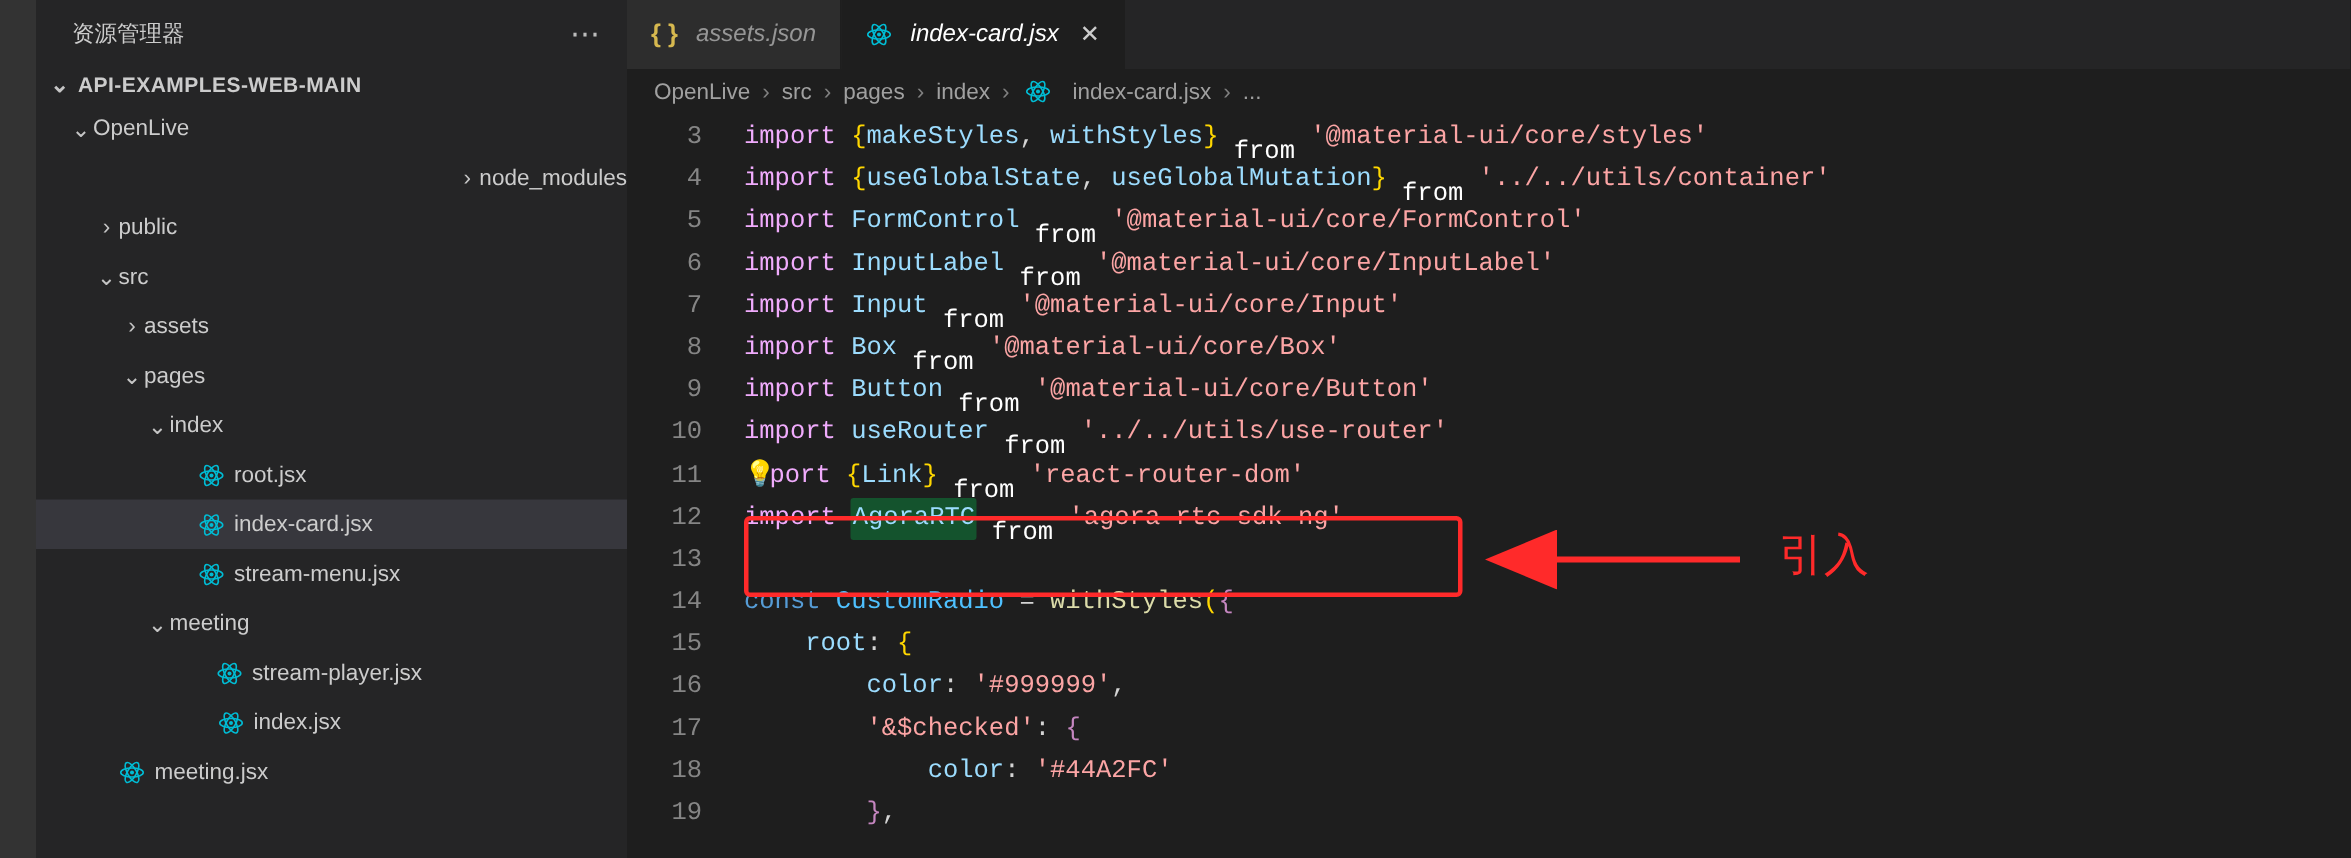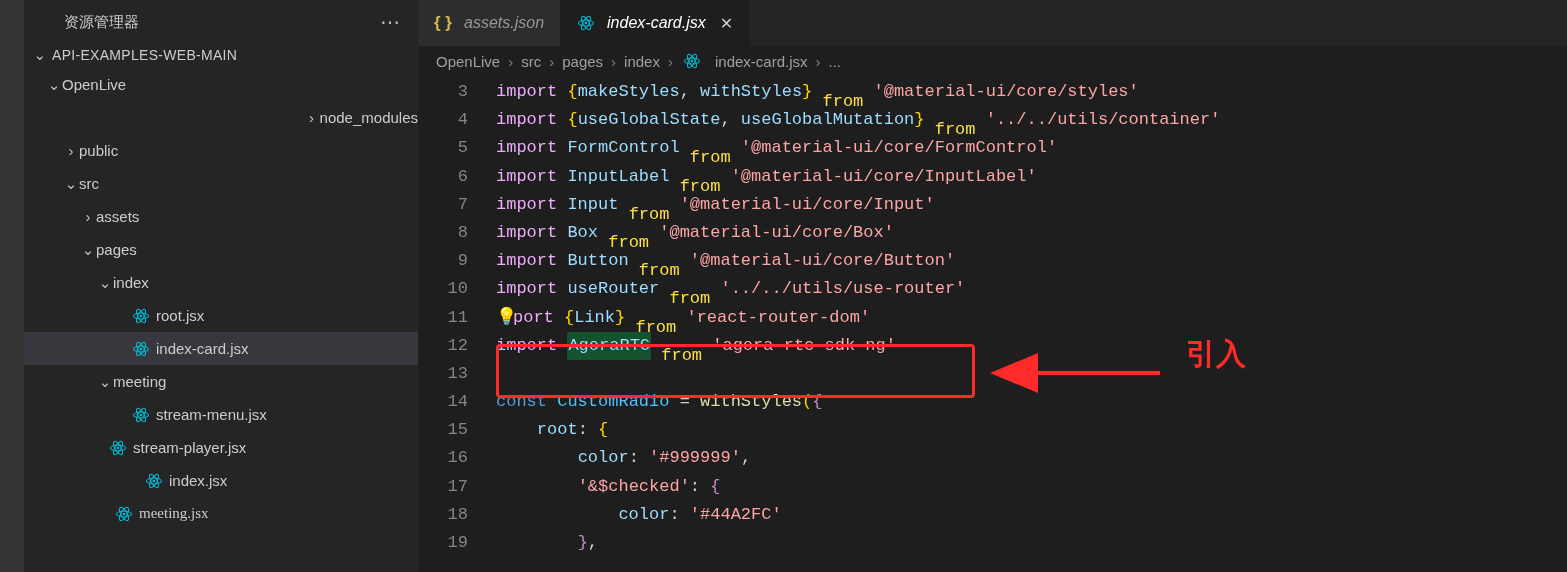--- a/index.html
+++ b/index.html
@@ -1,21 +1,21 @@
 <!DOCTYPE html>
 <html><head>
 <meta charset="utf-8">
 <style>
   * { margin:0; padding:0; box-sizing:border-box; }
   body { font-family: "Segoe UI", "Microsoft YaHei", sans-serif; background:#1e1e1e; color:#ccc; width:1567px; height:572px; overflow:hidden; display:flex; }
   .activity-bar { width:24px; background:#333333; flex-shrink:0; }
   .sidebar { width:394px; background:#252526; display:flex; flex-direction:column; flex-shrink:0; }
-  .sidebar-header { display:flex; align-items:center; justify-content:space-between; padding:10px 16px 10px 24px; color:#ccc; font-size:15px;margin-left:16px; }
+  .sidebar-header { display:flex; align-items:center; justify-content:space-between; padding:10px 16px 10px 24px; color:#ccc; font-size:15px; }
   .sidebar-actions { color:#bbb; font-size:20px; letter-spacing:2px; cursor:pointer; }
-  .project-row { display:flex; align-items:center; padding:2px 8px 4px 8px; font-size:14px; font-weight:400; color:#ccc; letter-spacing:0.3px; }
+  .project-row { display:flex; align-items:center; padding:2px 8px 4px 8px; font-size:14px; font-weight:700; color:#ccc; letter-spacing:0.3px; }
   .project-row .chev { margin-right:4px; }
   .tree { font-size:15px; }
   .tree-row { display:flex; align-items:center; height:33px; padding-left:0; cursor:pointer; color:#ccc; white-space:nowrap; }
   .tree-row.selected { background:#37373d; }
   .chev { display:inline-block; width:16px; text-align:center; font-size:15px; color:#c5c5c5; }
   .chev.collapsed::before { content:"›"; }
   .chev.expanded::before  { content:"⌄"; display:inline-block; }
   .chev.none::before { content:""; }
   .ticon { width:22px; display:inline-flex; justify-content:center; align-items:center; margin-right:4px; }
   .react-icon { color:#00bcd4; }
@@ -34,21 +34,21 @@
 
   .editor { display:flex; font-family:Consolas,"Courier New",monospace; font-size:17px; line-height:28.2px; padding-top:2px; position:relative; }
   .gutter { width:78px; text-align:right; color:#858585; padding-right:28px; user-select:none; }
   .gutter div { height:28.2px; }
   .code { flex:1; white-space:pre; position:relative; }
   .code-line { height:28.2px; display:flex; align-items:center; }
 
   .kw   { color:#f0abfc; }
   .id   { color:#9cdcfe; }
   .str  { color:#fca5a5; }
-  .from { color:#fde047;margin-top:20px; }
+  .from { color:#ffffff;margin-top:20px; }
   .pun  { color:#d4d4d4; }
   .br   { color:#ffd700; }
   .br2  { color:#c586c0; }
   .const{ color:#569cd6; }
   .fn   { color:#dcdcaa; }
   .constname { color:#4fc1ff; }
   .plain { color:#d4d4d4; }
   .sel  { background:#14532d; border-radius:2px; padding:0 1px; }
 
   .lightbulb { color:#ffcc00; font-size:17px; display:inline-block; width:17px; }
@@ -121,39 +121,39 @@
             <g fill="none" stroke="#00bcd4" stroke-width="1.4">
               <ellipse cx="12" cy="12" rx="10" ry="4"></ellipse>
               <ellipse cx="12" cy="12" rx="10" ry="4" transform="rotate(60 12 12)"></ellipse>
               <ellipse cx="12" cy="12" rx="10" ry="4" transform="rotate(120 12 12)"></ellipse>
             </g>
             <circle cx="12" cy="12" r="1.8" fill="#00bcd4"></circle>
           </svg>
         </span>
         <span class="tree-label">index-card.jsx</span>
       </div>
+      <div class="tree-row" style="padding-left: 90px;">
+        <span class="chev none"></span>
+        <span class="ticon react-icon">
+          <svg width="18" height="18" viewBox="0 0 24 24">
+            <g fill="none" stroke="#00bcd4" stroke-width="1.4">
+              <ellipse cx="12" cy="12" rx="10" ry="4"></ellipse>
+              <ellipse cx="12" cy="12" rx="10" ry="4" transform="rotate(60 12 12)"></ellipse>
+              <ellipse cx="12" cy="12" rx="10" ry="4" transform="rotate(120 12 12)"></ellipse>
+            </g>
+            <circle cx="12" cy="12" r="1.8" fill="#00bcd4"></circle>
+          </svg>
+        </span>
+        <span class="tree-label">stream-menu.jsx</span>
+      </div>
       <div class="tree-row" style="padding-left: 73px;">
         <span class="chev expanded"></span>
         <span class="tree-label">meeting</span>
       </div>
-      <div class="tree-row" style="padding-left: 90px;">
-        <span class="chev none"></span>
-        <span class="ticon react-icon">
-          <svg width="18" height="18" viewBox="0 0 24 24">
-            <g fill="none" stroke="#00bcd4" stroke-width="1.4">
-              <ellipse cx="12" cy="12" rx="10" ry="4"></ellipse>
-              <ellipse cx="12" cy="12" rx="10" ry="4" transform="rotate(60 12 12)"></ellipse>
-              <ellipse cx="12" cy="12" rx="10" ry="4" transform="rotate(120 12 12)"></ellipse>
-            </g>
-            <circle cx="12" cy="12" r="1.8" fill="#00bcd4"></circle>
-          </svg>
-        </span>
-        <span class="tree-label">stream-menu.jsx</span>
-      </div>
-      <div class="tree-row" style="padding-left: 67px;">
+      <div class="tree-row" style="padding-left: 102px;">
         <span class="chev none"></span>
         <span class="ticon react-icon">
           <svg width="18" height="18" viewBox="0 0 24 24">
             <g fill="none" stroke="#00bcd4" stroke-width="1.4">
               <ellipse cx="12" cy="12" rx="10" ry="4"></ellipse>
               <ellipse cx="12" cy="12" rx="10" ry="4" transform="rotate(60 12 12)"></ellipse>
               <ellipse cx="12" cy="12" rx="10" ry="4" transform="rotate(120 12 12)"></ellipse>
             </g>
             <circle cx="12" cy="12" r="1.8" fill="#00bcd4"></circle>
           </svg>
@@ -167,21 +167,21 @@
             <g fill="none" stroke="#00bcd4" stroke-width="1.4">
               <ellipse cx="12" cy="12" rx="10" ry="4"></ellipse>
               <ellipse cx="12" cy="12" rx="10" ry="4" transform="rotate(60 12 12)"></ellipse>
               <ellipse cx="12" cy="12" rx="10" ry="4" transform="rotate(120 12 12)"></ellipse>
             </g>
             <circle cx="12" cy="12" r="1.8" fill="#00bcd4"></circle>
           </svg>
         </span>
         <span class="tree-label">index.jsx</span>
       </div>
-      <div class="tree-row" style="padding-left: 73px; font-family: Liberation Serif, serif;">
+      <div class="tree-row" style="padding-left: 37px;">
         <span class="chev none"></span>
         <span class="ticon react-icon">
           <svg width="18" height="18" viewBox="0 0 24 24">
             <g fill="none" stroke="#00bcd4" stroke-width="1.4">
               <ellipse cx="12" cy="12" rx="10" ry="4"></ellipse>
               <ellipse cx="12" cy="12" rx="10" ry="4" transform="rotate(60 12 12)"></ellipse>
               <ellipse cx="12" cy="12" rx="10" ry="4" transform="rotate(120 12 12)"></ellipse>
             </g>
             <circle cx="12" cy="12" r="1.8" fill="#00bcd4"></circle>
           </svg>
@@ -262,14 +262,14 @@
 
   <div class="red-box" id="redbox" style="left: 78px; top: 344px; width: 479px; height: 54px;"></div>
   <svg class="arrow-svg" id="arrow" width="186" height="40" style="left: 568px; top: 353px;">
     <defs>
         <marker id="ah" markerWidth="12" markerHeight="10" refX="2" refY="5" orient="auto">
       <polygon points="12,0 0,5 12,10" fill="#ff2a2a"></polygon>
         </marker>
       </defs>
     <line x1="12" y1="20" x2="174" y2="20" stroke="#ff2a2a" stroke-width="4" marker-start="url(#ah)"></line>
   </svg>
-  <div class="annotation" id="annot" style="left: 768px; top: 334px; font-weight: bold;">引入</div>
+  <div class="annotation" id="annot" style="left: 768px; top: 350px;">引入</div>
 </div>
 
 </body></html>

